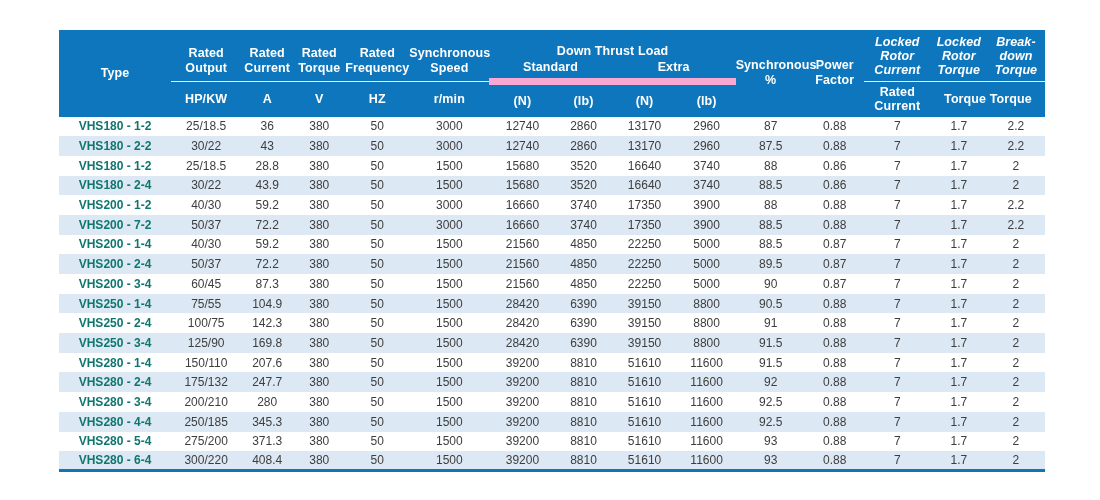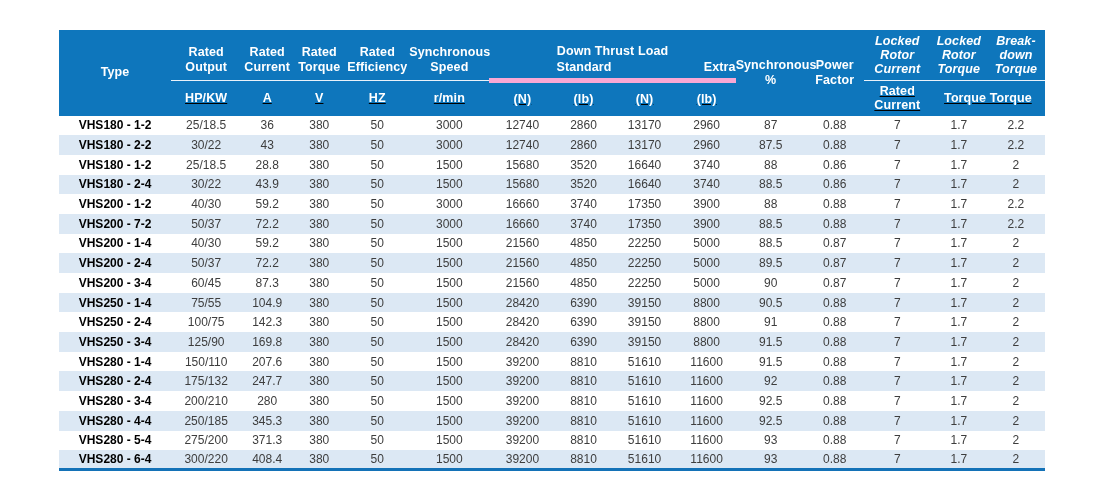--- a/index.html
+++ b/index.html
@@ -27,54 +27,53 @@
     font-size: 12.5px;
     text-align: center;
     padding: 0;
     letter-spacing: 0.1px;
   }
   thead .hline { line-height: 15px; }
   thead .hline-sm { line-height: 14px; }
 
   tr.h-row1 { height: 30px; }
   tr.h-row2 { height: 18px; }
-  tr.h-row3 { height: 35px; text-decoration: underline; }
+  tr.h-row3 { height: 35px; }
 
   th.span-all { vertical-align: middle; }
   th.grp {
     vertical-align: bottom;
     padding-bottom: 5px;
     border-bottom: 1px solid #eaf2fa;
   }
   th.dtl-title { vertical-align: bottom; padding-bottom: 1px; }
   th.dtl-sub {
     vertical-align: top;
     padding-bottom: 4px;
-    border-bottom: 5px solid #f9a8d4;
-    text-align: right;
+    border-bottom: 7px solid #f9a8d4;
   }
   th.grp3 {
     vertical-align: bottom;
     padding-bottom: 4px;
     border-bottom: 1px solid #eaf2fa;
     font-style: italic;
   }
   tr.h-row3 th { vertical-align: middle; }
 
   
   tbody td {
     height: 19.7px;
     font-size: 12px;
     color: #3d3d3d;
     text-align: center;
     vertical-align: middle;
     white-space: nowrap;
   }
   tbody td.type-cell {
-    color: #000000;
+    color: #0f766e;
     font-weight: bold;
   }
   tbody tr:nth-child(even) { background: #dce8f4; }
   tbody tr:nth-child(odd)  { background: #ffffff; }
 
   table { border-bottom: 3px solid #1472b7; }
 </style>
 </head>
 <body>
 
@@ -109,21 +108,21 @@
         <th rowspan="2" class="grp">
           <div class="hline">Rated</div>
           <div class="hline">Current</div>
         </th>
         <th rowspan="2" class="grp">
           <div class="hline">Rated</div>
           <div class="hline">Torque</div>
         </th>
         <th rowspan="2" class="grp">
           <div class="hline">Rated</div>
-          <div class="hline">Efficiency</div>
+          <div class="hline">Frequency</div>
         </th>
         <th rowspan="2" class="grp">
           <div class="hline">Synchronous</div>
           <div class="hline">Speed</div>
         </th>
         <th colspan="4" class="dtl-title">
           <div class="hline">Down Thrust Load</div>
         </th>
         <th rowspan="3" class="span-all">
           <div class="hline">Synchronous</div>

